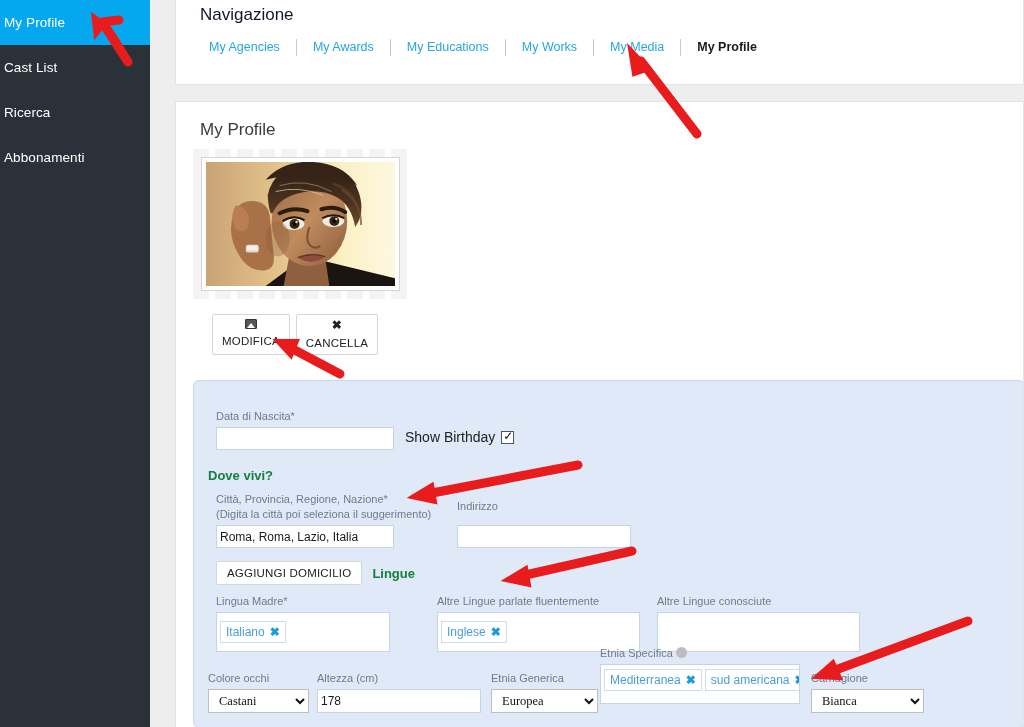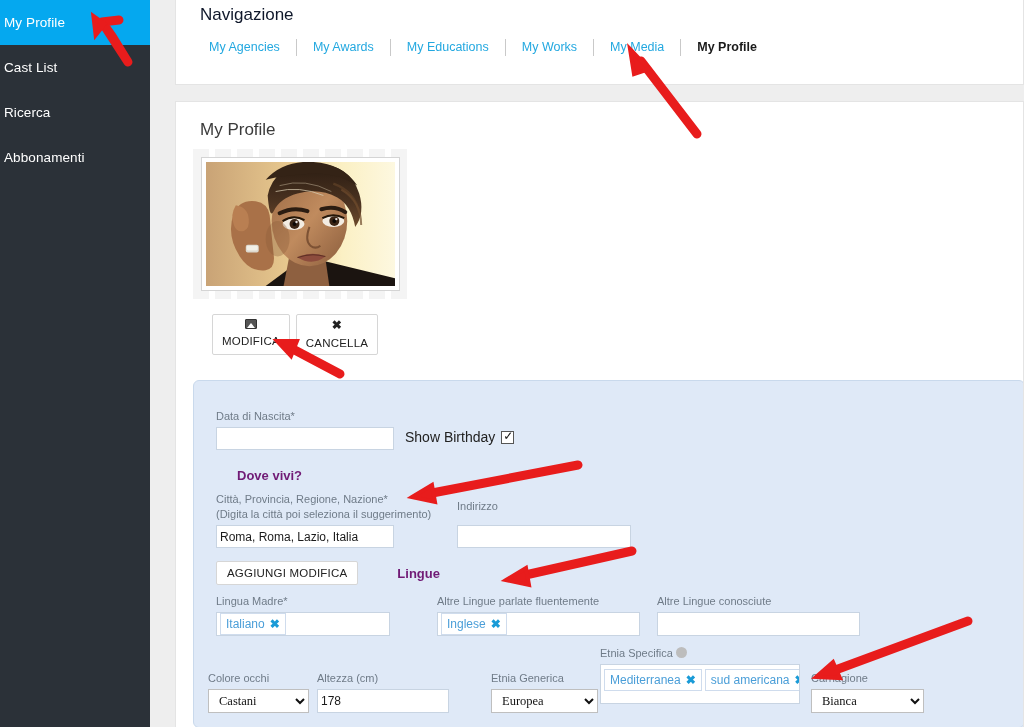--- a/index.html
+++ b/index.html
@@ -180,37 +180,36 @@
   }
   .fld-label {
     font-size: 11px;
     color: #6f7b88;
     line-height: 15px;
     white-space: nowrap;
   }
   .heading {
     font-size: 13px;
     font-weight: bold;
-    color: #701a75;
-    margin-left: 29px;
+    color: #15803d;
   }
   .txt {
     background: #ffffff;
     border: 1px solid #c8d4e2;
     height: 23px;
     font-size: 12px;
     color: #1a1a1a;
     padding: 2px 3px;
     font-family: "Liberation Sans", sans-serif;
     outline: none;
   }
   .tagbox {
     background: #ffffff;
     border: 1px solid #c8d4e2;
-    height: 24px;
+    height: 40px;
     display: flex;
     align-items: center;
     padding: 2px 3px;
     gap: 3px;
     overflow: hidden;
   }
   .tag {
     border: 1px solid #cfdced;
     background: #ffffff;
     color: #4a9ed8;
@@ -418,21 +417,21 @@
           <input class="txt" style="width: 178px; margin-top: 3px;" type="text" value="Roma, Roma, Lazio, Italia">
         </div>
 
         <div class="abs" style="left:263px; top:118px;">
           <div class="fld-label">Indirizzo</div>
           <input class="txt" style="width: 174px; margin-top: 11px;" type="text" value="">
         </div>
 
         <div class="abs" style="left:22px; top:180px; display:flex; align-items:center; gap:10px;">
           <div class="btn" style="padding:4px 10px; font-size:11.5px;">
-            <span>AGGIUNGI MODIFICA</span>
+            <span>AGGIUNGI DOMICILIO</span>
           </div>
           <div class="heading">Lingue</div>
         </div>
 
         <div class="abs" style="left:22px; top:213px;">
           <div class="fld-label">Lingua Madre*</div>
           <div class="tagbox" style="width:174px; margin-top:3px;">
             <span class="tag">
               <span>Italiano</span>
               <span class="tx">✖</span>
@@ -457,21 +456,21 @@
 
         <div class="abs" style="left:14px; top:290px;">
           <div class="fld-label">Colore occhi</div>
           <select class="sel" style="width:101px; margin-top:3px;">
             <option>Castani</option>
           </select>
         </div>
 
         <div class="abs" style="left:123px; top:290px;">
           <div class="fld-label">Altezza (cm)</div>
-          <input class="txt" style="width: 132px; height: 24px; margin-top: 3px;" type="text" value="178">
+          <input class="txt" style="width: 164px; height: 24px; margin-top: 3px;" type="text" value="178">
         </div>
 
         <div class="abs" style="left:297px; top:290px;">
           <div class="fld-label">Etnia Generica</div>
           <select class="sel" style="width:107px; margin-top:3px;">
             <option>Europea</option>
           </select>
         </div>
 
         <div class="abs" style="left:406px; top:265px;">

